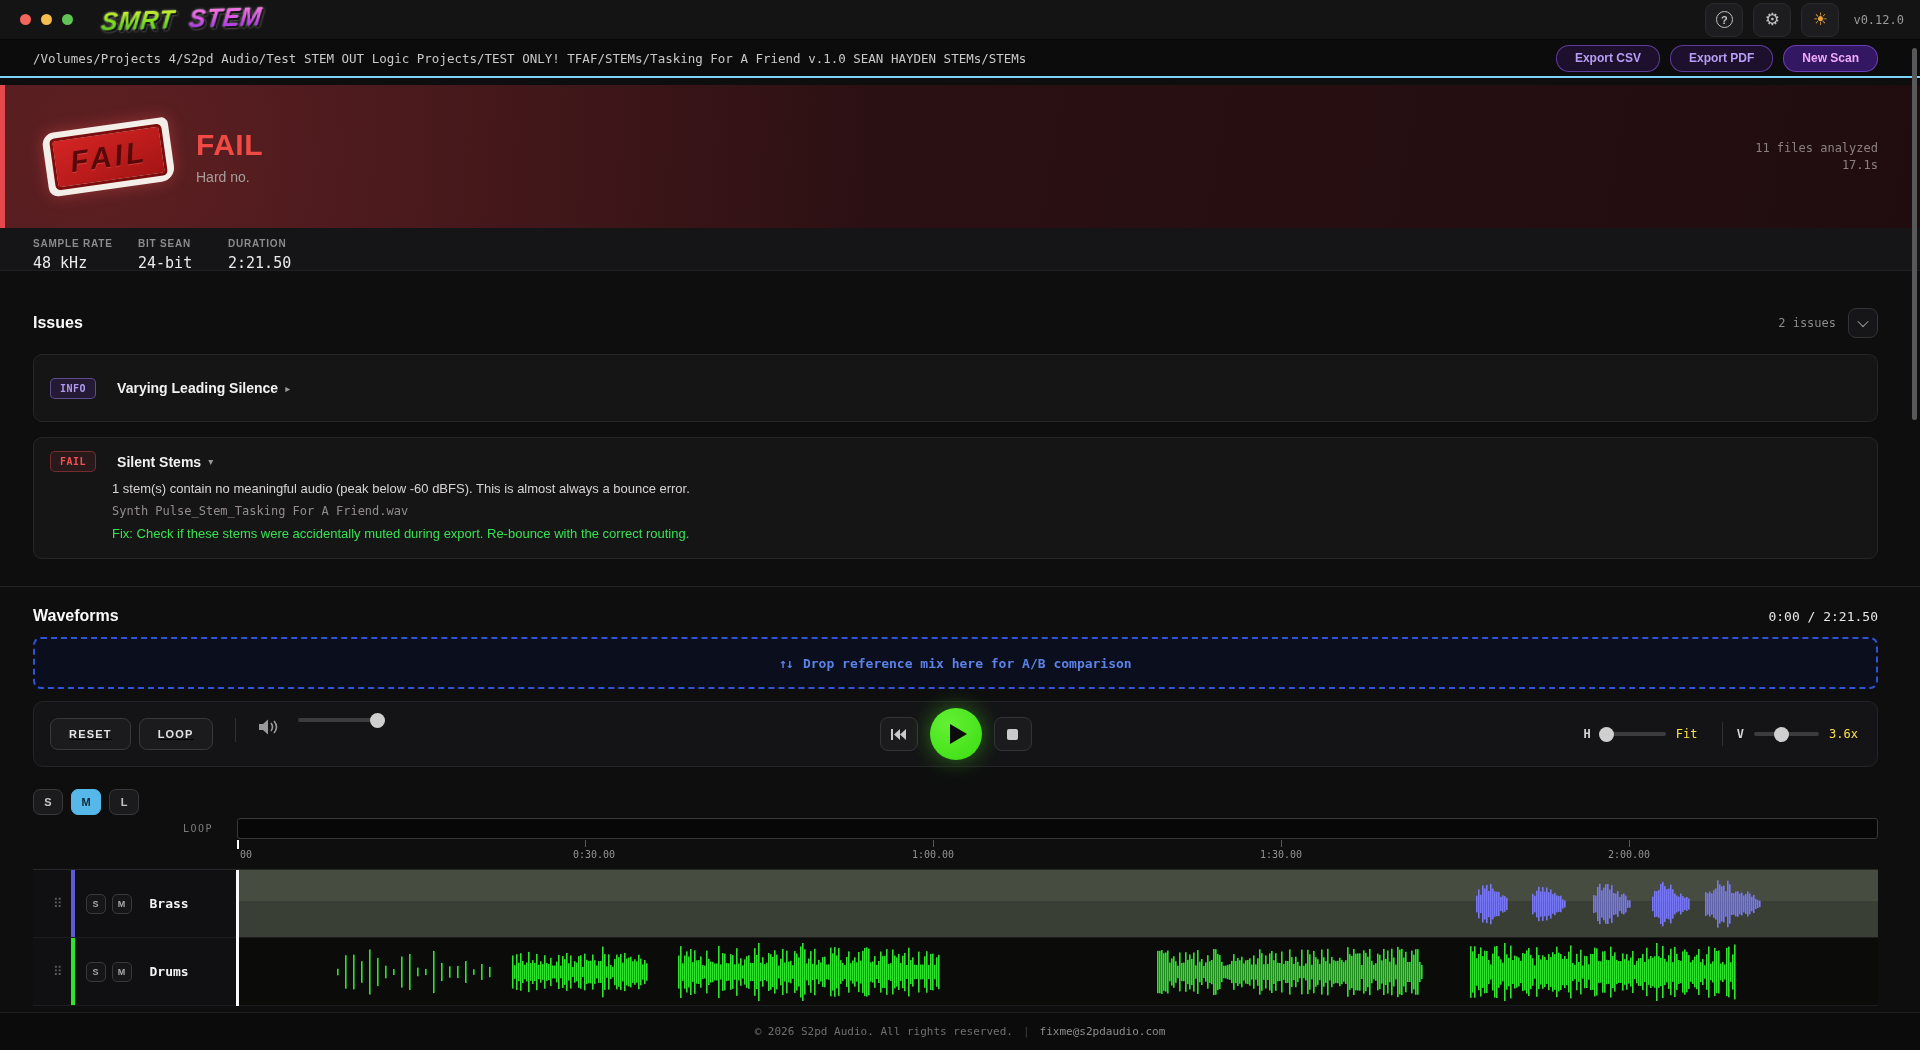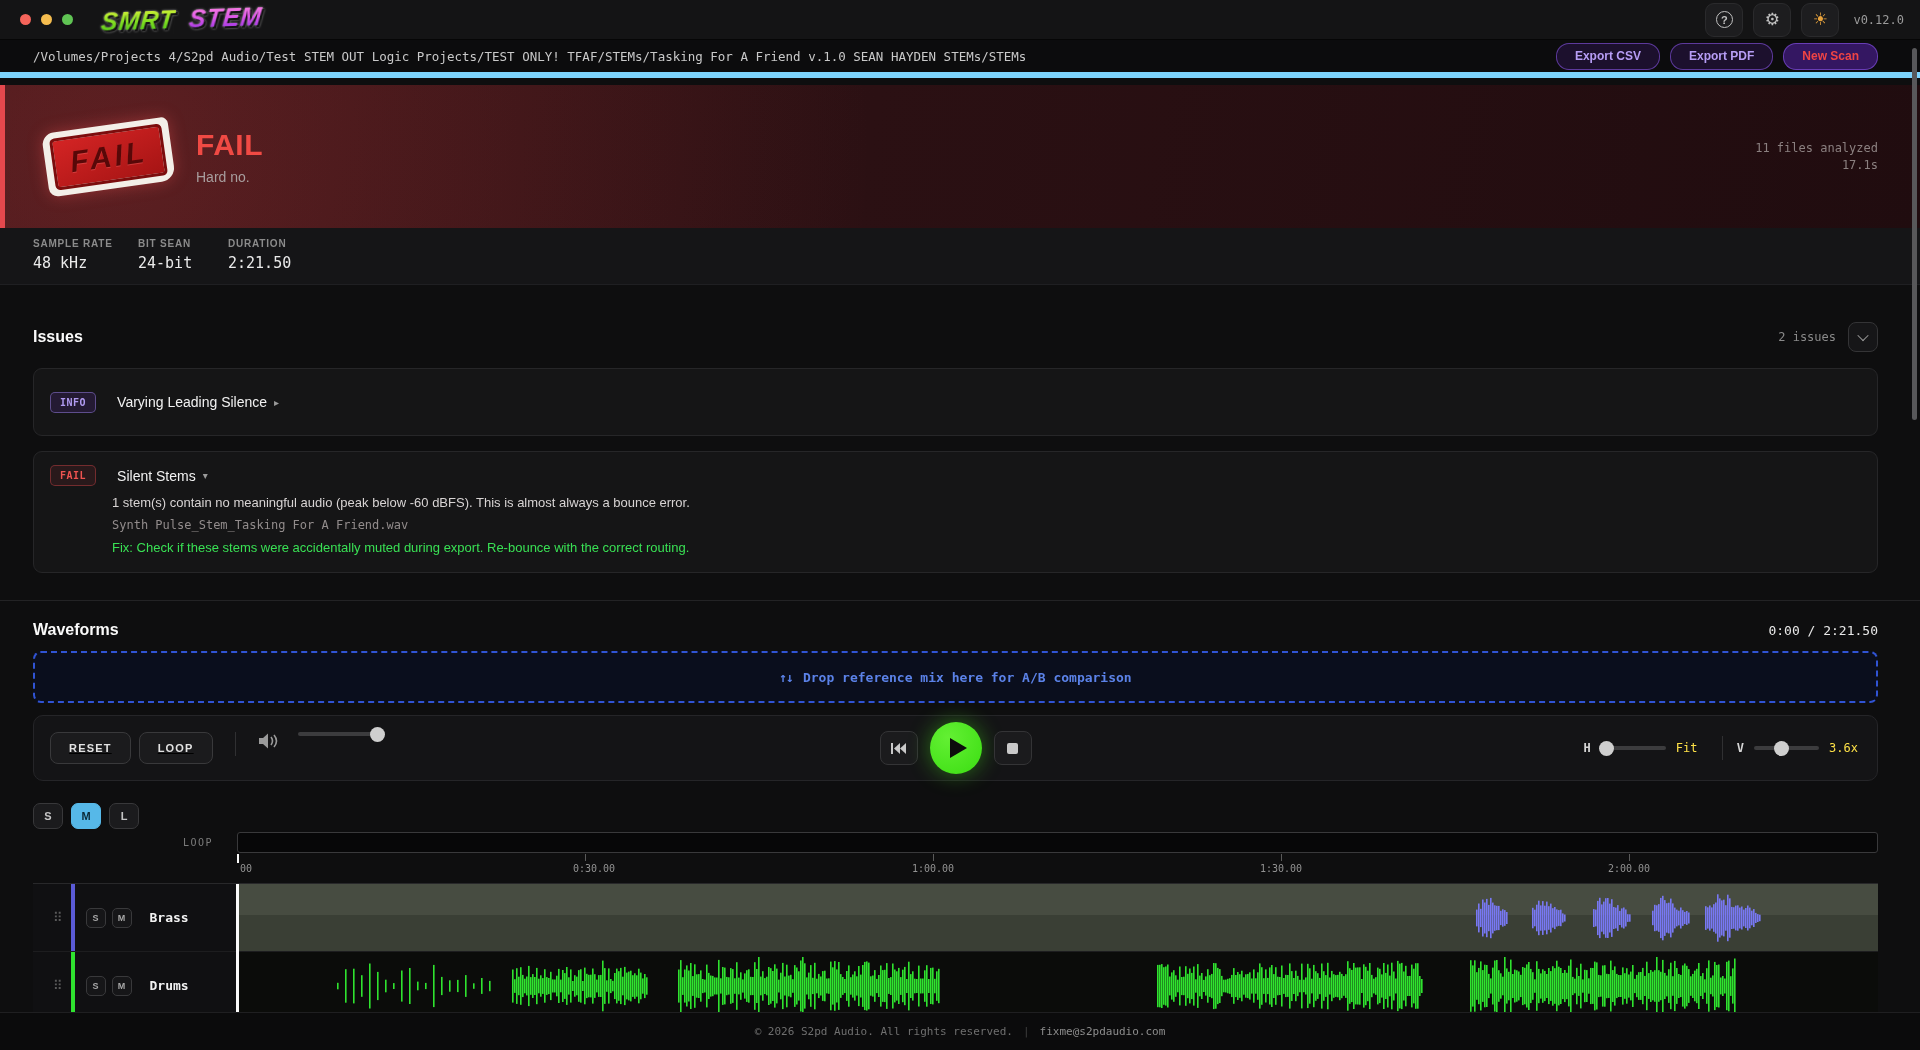--- a/index.html
+++ b/index.html
@@ -20,45 +20,45 @@
   .logo .logo-a { background-image:linear-gradient(180deg,#eef53e 0%,#8ce224 45%,#3dbf12 100%); transform:skewX(-8deg); display:inline-block; }
   .logo .logo-b { background-image:linear-gradient(180deg,#ff8ae0 0%,#e05ae8 45%,#8a2be2 100%); transform:skewX(-8deg); display:inline-block; margin-left:9px; }
   .topbar-right { margin-left:auto; display:flex; align-items:center; gap:10px; }
   .icon-btn { width:38px; height:34px; border-radius:9px; background:#1d1d1f; border:1px solid #2a2a2c; display:flex; align-items:center; justify-content:center; cursor:pointer; }
   .help-ring { width:17px; height:17px; border:1.5px solid #c0c0c0; border-radius:50%; color:#c0c0c0; font-size:11px; font-weight:700; display:flex; align-items:center; justify-content:center; }
   .gear-glyph { color:#c0c0c0; font-size:17px; line-height:1; }
   .sun-glyph { color:#e8a33d; font-size:17px; line-height:1; }
   .version { color:#9b9b9b; font-size:12px; margin-left:4px; }
 
   
-  .pathbar { height:38px; background:#0c0c0d; border-bottom:6px solid #7dd3fc; display:flex; align-items:center; padding:0 42px 0 33px; }
+  .pathbar { height:38px; background:#0c0c0d; border-bottom:2px solid #7dd3fc; display:flex; align-items:center; padding:0 42px 0 33px; }
   .path-text { font-size:12.5px; color:#c9c9c9; white-space:nowrap; overflow:hidden; }
   .pathbar-actions { margin-left:auto; display:flex; gap:10px; }
   .pill-btn { height:27px; padding:0 18px; border-radius:13px; font-size:12px; font-weight:600; cursor:pointer;
     background:rgba(109,40,217,.16); border:1px solid rgba(147,92,250,.55); color:#b79df5; }
-  .pill-btn.primary { background:rgba(109,40,217,.42); color:#ef4444; }
+  .pill-btn.primary { background:rgba(109,40,217,.42); color:#f0abfc; }
 
   
   .banner { margin-top:7px; height:143px; position:relative; display:flex; align-items:center; padding:0 42px 0 40px;
     border-left:5px solid #e5484d;
     background:radial-gradient(circle at 110px 70px, rgba(225,70,70,.22), transparent 42%),
                linear-gradient(100deg,#3a1518 0%,#2b1013 45%,#200c0f 100%); }
   .stamp { transform:rotate(-8deg); background:#f3efe8; padding:6px 7px; border-radius:12px 7px 14px 9px;
     box-shadow:0 0 16px rgba(255,90,90,.35); }
   .stamp-inner { background:linear-gradient(160deg,#d42424,#a61414); border:3px solid #7c0d0d; border-radius:5px;
     padding:6px 15px; }
   .stamp-inner span { font-style:italic; font-weight:900; font-size:30px; letter-spacing:3px; color:#580808;
     text-shadow:0 1px 0 rgba(255,120,120,.35); }
   .verdict-text { margin-left:24px; }
   .verdict-status { font-size:30px; font-weight:800; color:#f04a44; letter-spacing:.5px; }
   .verdict-sub { margin-top:7px; font-size:14px; color:#a89e9e; }
   .banner-meta { margin-left:auto; text-align:right; font-size:12px; color:#8b8080; line-height:17px; }
 
   
-  .stats { height:57px; background:#151517; border-bottom:1px solid #1f1f22; display:flex; padding:10px 42px 4px 33px; }
+  .stats { height:43px; background:#151517; border-bottom:1px solid #1f1f22; display:flex; padding:10px 42px 4px 33px; }
   .stat { }
   .stat + .stat { margin-left:0; }
   .stat:nth-child(1){ width:105px; } .stat:nth-child(2){ width:90px; }
   .stat-label { font-size:10px; font-weight:600; letter-spacing:.8px; color:#8b8b8b; }
   .stat-value { margin-top:5px; font-size:15px; color:#eaeaea; }
 
   
   .section-pad { padding:0 42px 0 33px; }
   .issues-head { margin-top:37px; display:flex; align-items:center; justify-content:space-between; }
   .h-section { font-size:16px; font-weight:700; color:#fafafa; }
@@ -66,21 +66,21 @@
   .issues-count { font-size:12px; color:#8a8a8a; }
   .sq-btn { width:30px; height:30px; border-radius:8px; background:#161618; border:1px solid #343436; display:flex; align-items:center; justify-content:center; cursor:pointer; }
   .chev { width:8px; height:8px; border-right:1.5px solid #9a9a9a; border-bottom:1.5px solid #9a9a9a; transform:rotate(45deg) translate(-1px,-1px); }
   .card { background:#151516; border:1px solid #262628; border-radius:9px; }
   .card-info { margin-top:16px; height:68px; display:flex; align-items:center; padding:0 16px; }
   .card-fail { margin-top:15px; height:122px; padding:13px 16px; }
   .badge { display:inline-block; padding:4px 9px; border-radius:5px; font-size:10px; font-weight:700; letter-spacing:.5px; }
   .badge.info { color:#b09af0; background:rgba(124,58,237,.14); border:1px solid rgba(167,139,250,.45); }
   .badge.fail { color:#ef5350; background:rgba(229,72,77,.10); border:1px solid rgba(229,72,77,.40); }
   .issue-title-row { display:flex; align-items:center; cursor:pointer; }
-  .issue-title { margin-left:21px; font-size:14px; font-weight:400; color:#f2f2f2; }
+  .issue-title { margin-left:21px; font-size:14px; font-weight:700; color:#f2f2f2; }
   .issue-marker { margin-left:7px; font-size:10px; color:#9a9a9a; }
   .issue-body { margin-left:62px; }
   .issue-desc { margin-top:9px; font-size:13px; color:#d8d4d4; }
   .issue-file { margin-top:8px; font-size:12px; color:#928c8c; }
   .issue-fix { margin-top:8px; font-size:13px; color:#39e054; }
 
   
   .wave-section { margin-top:27px; border-top:1px solid #232325; }
   .wave-head { padding:20px 42px 0 33px; display:flex; align-items:center; justify-content:space-between; }
   .time-display { font-size:13px; color:#e8e8e8; }

